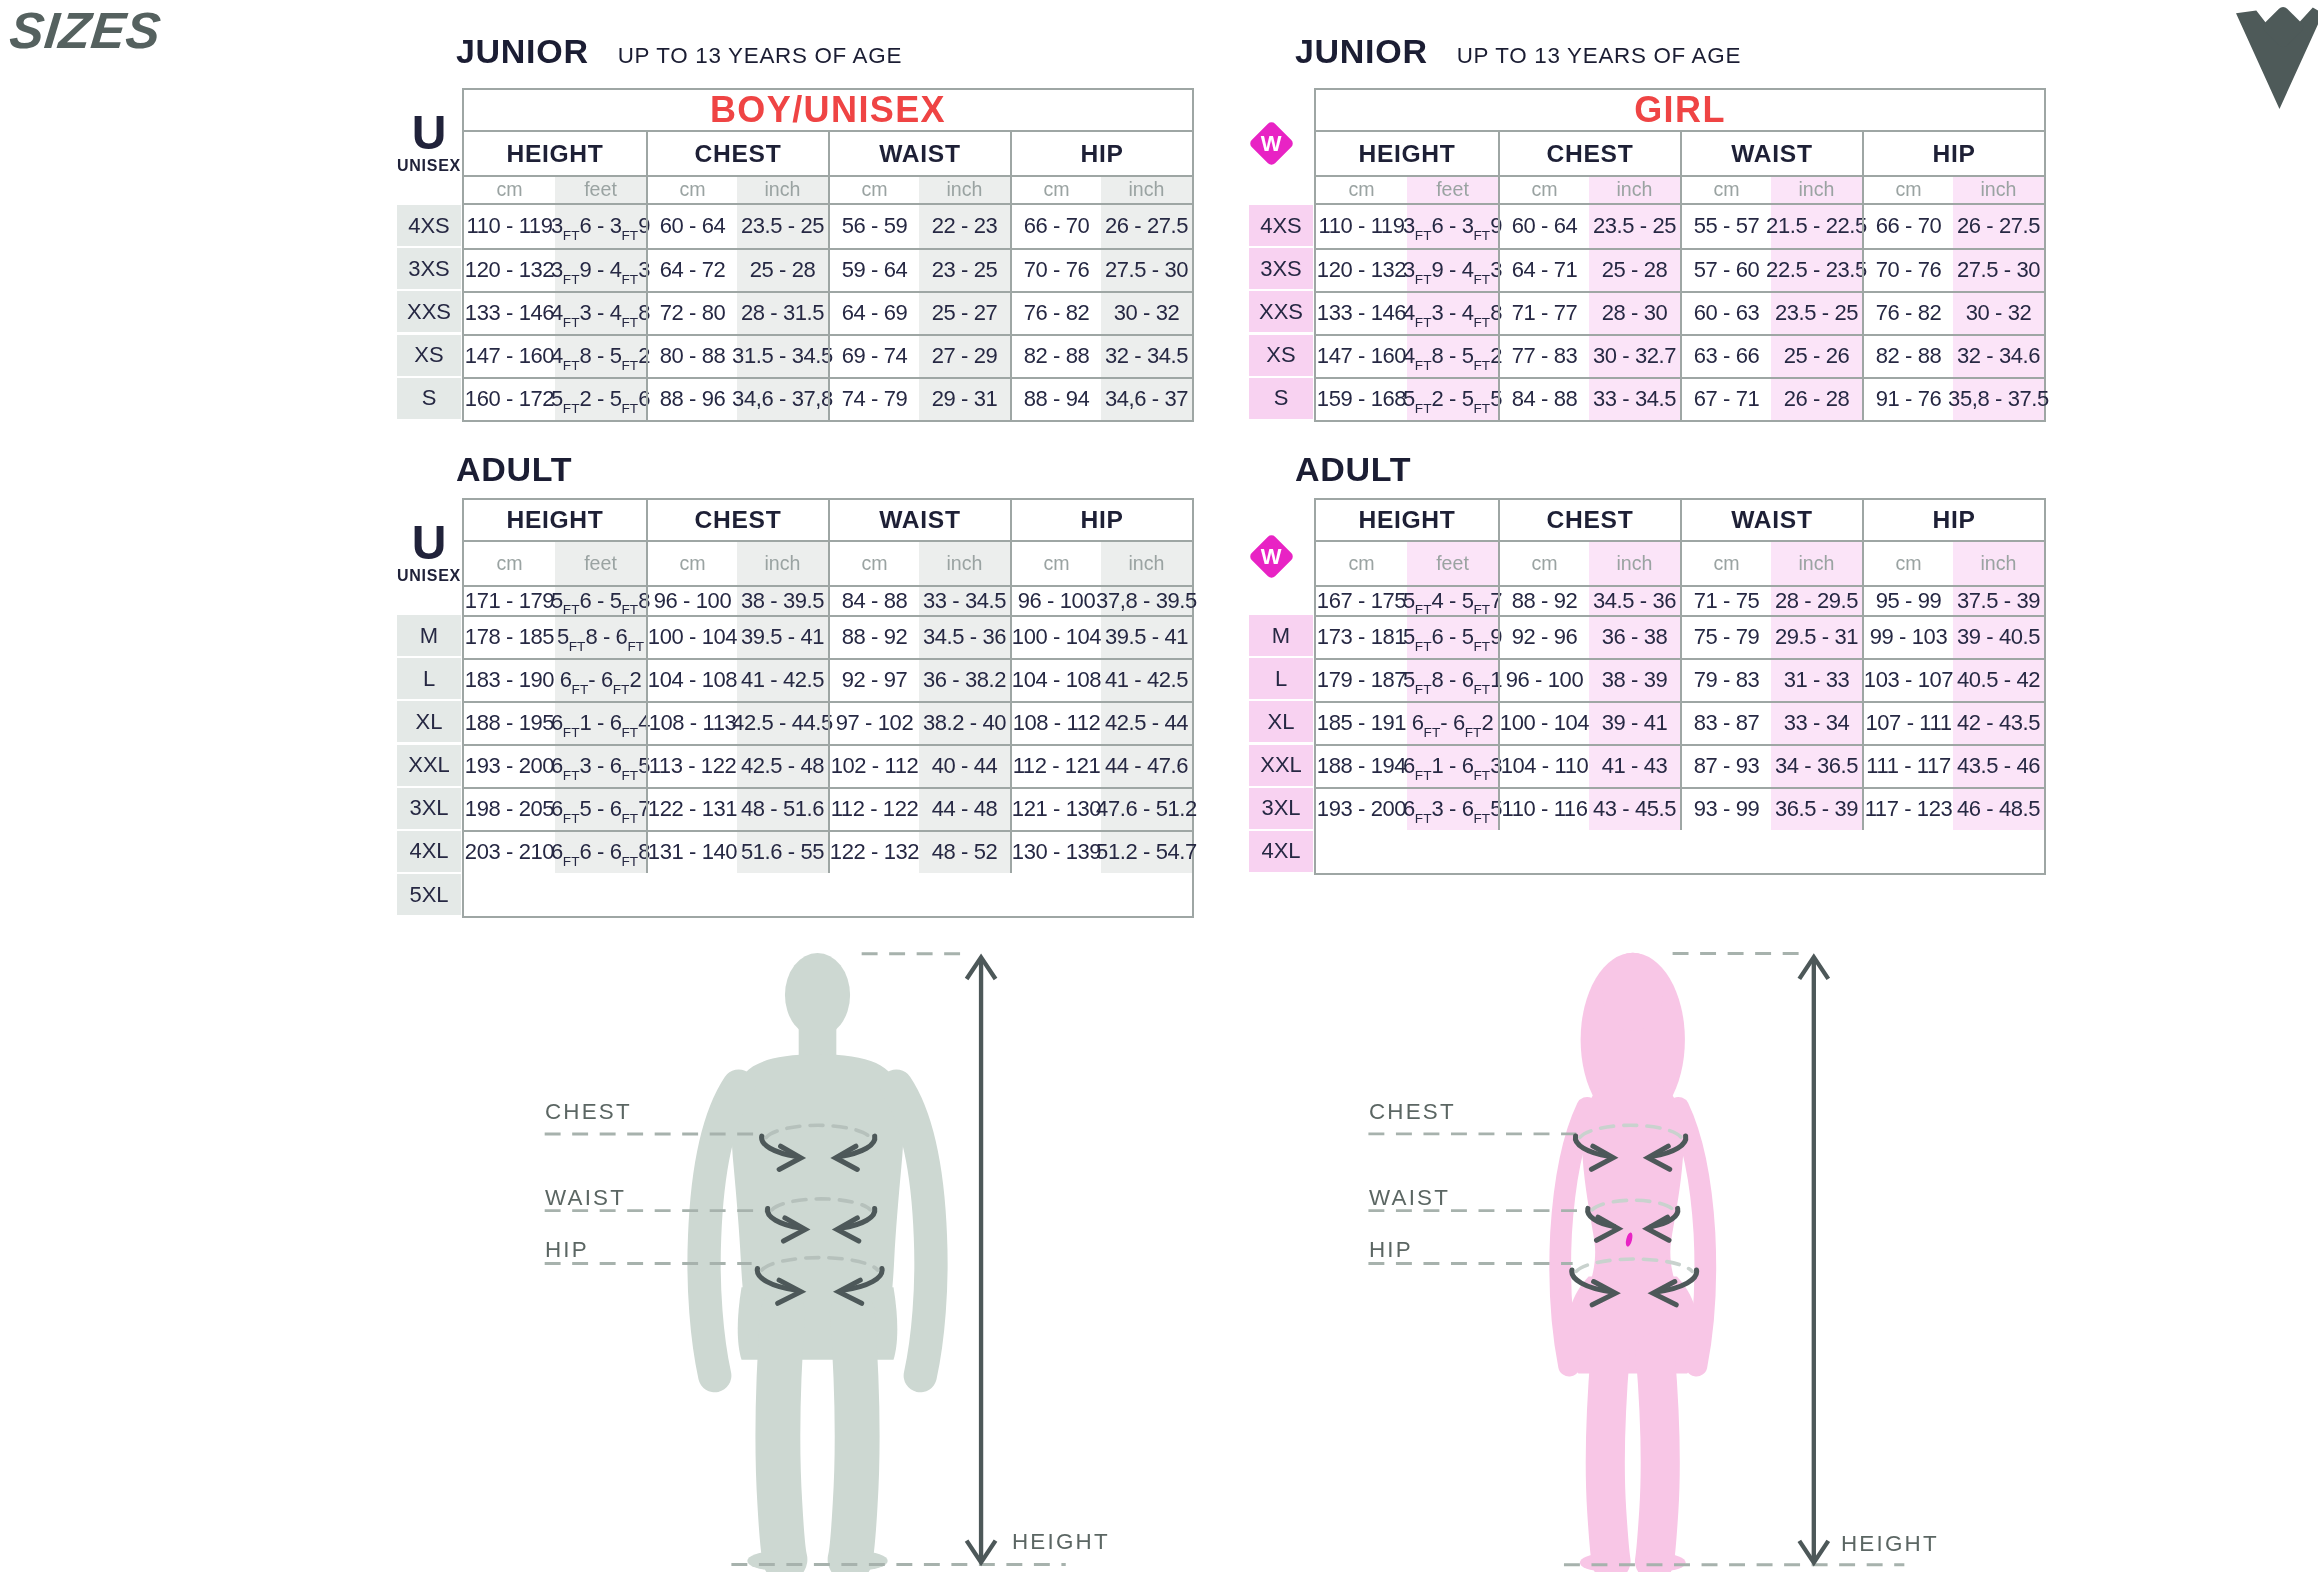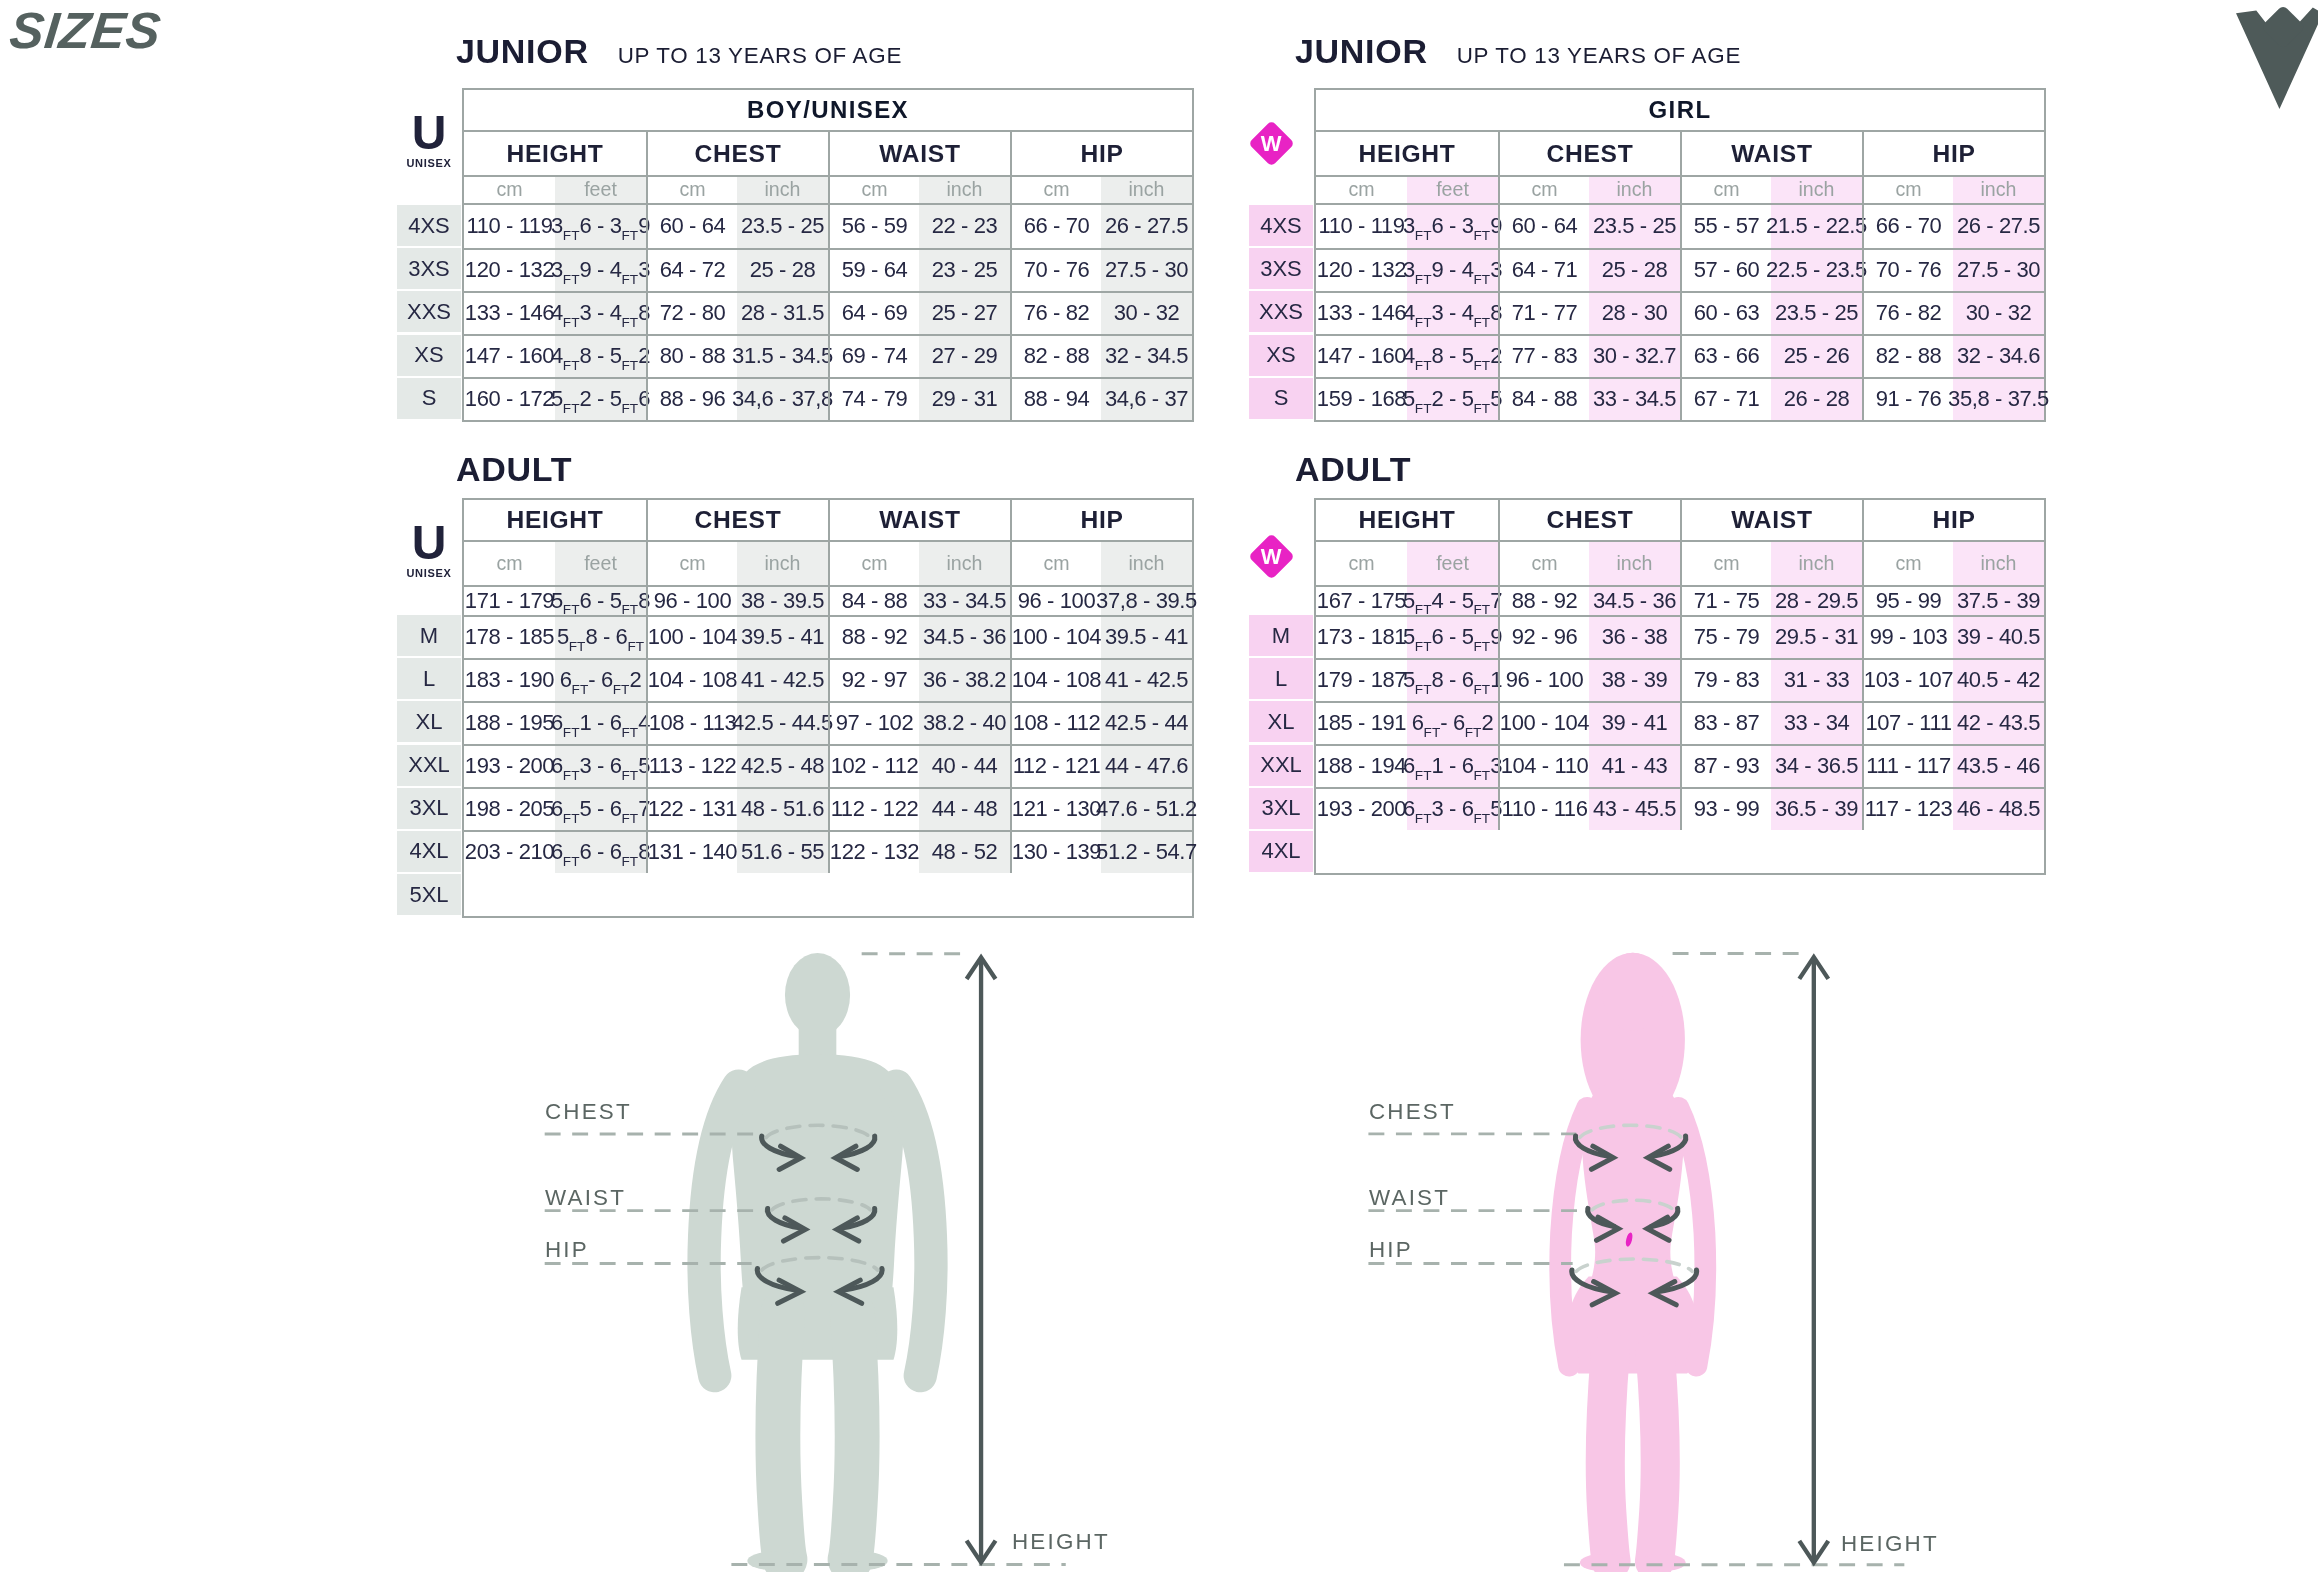--- a/index.html
+++ b/index.html
@@ -20,39 +20,39 @@
   .head-ad-l{left:456px;top:450px;}
   .head-ad-r{left:1295px;top:450px;}
 
   
   .size-table{position:absolute;--bd:#9ea6a4;}
   .theme-gray{--shade:#eceeed;--label:#e4e9e7;}
   .theme-pink{--shade:#fbe4f8;--label:#f8d2f1;}
   .size-table .grid{position:absolute;left:65px;top:0;display:grid;grid-template-columns:repeat(8,91px);
     border:2.2px solid var(--bd);background:#fff;}
   .t-title{grid-column:1/-1;display:flex;align-items:center;justify-content:center;
-    font-size:24px;font-weight:700;letter-spacing:1.4px;color:#0f172a;border-bottom:2.2px solid var(--bd);}
+    font-size:36px;font-weight:700;letter-spacing:1.4px;color:#ef4444;border-bottom:2.2px solid var(--bd);}
   .t-group{grid-column:span 2;display:flex;align-items:center;justify-content:center;
     font-size:24.6px;font-weight:700;letter-spacing:0.7px;color:#1e2036;border-bottom:2.2px solid var(--bd);}
   .t-unit{display:flex;align-items:center;justify-content:center;font-size:19.6px;color:#9aa3a2;
     border-bottom:2.2px solid var(--bd);}
   .t-cell{display:flex;align-items:center;justify-content:center;font-size:22px;color:#262843;
     letter-spacing:-0.4px;white-space:nowrap;}
   .t-cell.rb{border-top:2.2px solid var(--bd);}
   .sep{border-left:2.2px solid var(--bd);}
   .shade{background:var(--shade);}
   .ft{font-size:0.62em;letter-spacing:0;margin-top:18px;}
   .labels{position:absolute;left:0;top:117px;width:64px;}
   .size-label{height:41px;margin-bottom:2.2px;background:var(--label);display:flex;align-items:center;
     justify-content:center;font-size:22px;color:#262843;}
 
   
   .badge-u{position:absolute;left:0;top:22px;width:64px;text-align:center;color:#20223a;}
   .badge-u .glyph{font-size:48px;font-weight:700;line-height:0.95;}
-  .badge-u .cap{font-size:11px;font-weight:700;letter-spacing:0.7px;margin-top:1.4px;}
+  .badge-u .cap{font-size:16px;font-weight:700;letter-spacing:0.7px;margin-top:1.4px;}
   .badge-w{position:absolute;left:5.8px;top:39px;width:33px;height:33px;border-radius:5px;
     transform:rotate(45deg);display:flex;align-items:center;justify-content:center;}
   .adultpink .badge-w{top:42px;}
   .badge-w span{transform:rotate(-45deg);color:#fff;font-size:22px;font-weight:700;}
 
   
   .fig-label{position:absolute;font-size:22.4px;color:#5b6663;letter-spacing:2.2px;}
   .fig-svg{position:absolute;}
 </style>
 </head>

